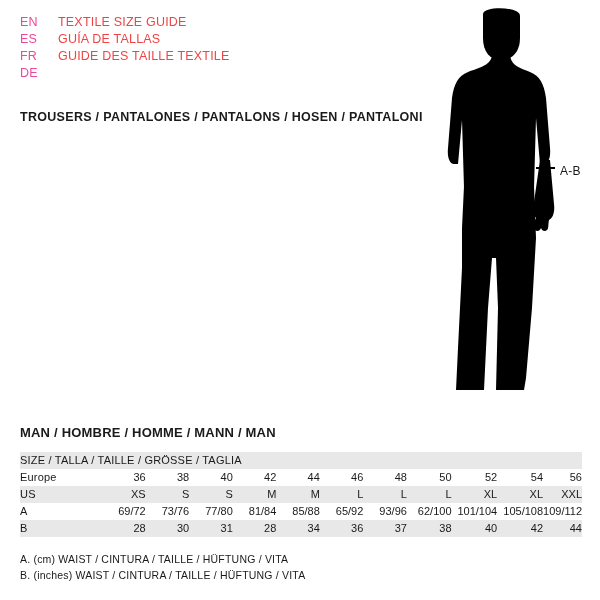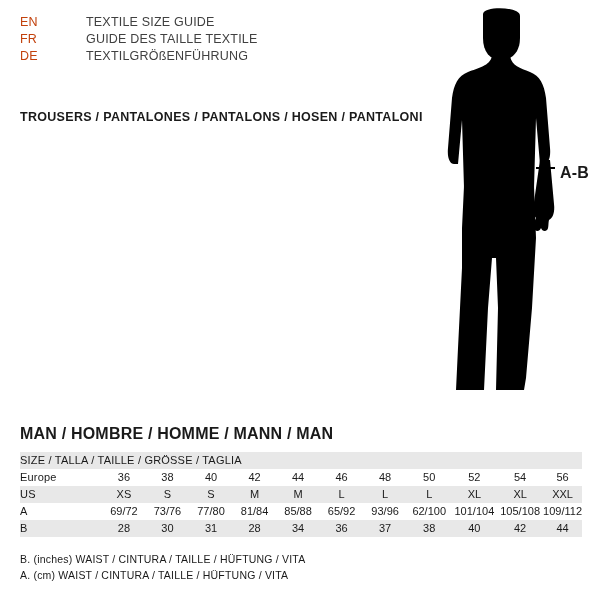--- a/index.html
+++ b/index.html
@@ -33,26 +33,25 @@
     display: flex;
     align-items: baseline;
     height: 17px;
     line-height: 17px;
     font-size: 12.5px;
     letter-spacing: 0.2px;
   }
   .lang-code {
     width: 38px;
     flex: 0 0 38px;
-    color: #c2410c;
+    color: #ec4899;
   }
   .lang-text {
-    color: #404040;
-    white-space: nowrap;
-    margin-left: 28px;
+    color: #ef4444;
+    white-space: nowrap;
   }
 
   .section-title {
     position: absolute;
     left: 20px;
     top: 110px;
     font-size: 12.5px;
     font-weight: bold;
     letter-spacing: 0.3px;
     white-space: nowrap;
@@ -67,31 +66,31 @@
     width: 170px;
     height: 400px;
   }
   .figure-svg {
     display: block;
   }
   .ab-label {
     position: absolute;
     left: 140px;
     top: 156px;
-    font-size: 16px;
-    font-weight: bold;
+    font-size: 12px;
+    font-weight: normal;
     letter-spacing: 0.2px;
   }
 
   
   .table-title {
     position: absolute;
     left: 20px;
     top: 425px;
-    font-size: 16px;
+    font-size: 13px;
     font-weight: bold;
     letter-spacing: 0.2px;
     white-space: nowrap;
   }
 
   table.size-table {
     position: absolute;
     left: 20px;
     top: 452px;
     width: 562px;
@@ -108,21 +107,21 @@
   table.size-table tr.shaded td {
     background: #e8e8e8;
   }
   td.label-col {
     width: 92px;
     padding-left: 2px;
     letter-spacing: 0.2px;
   }
   td.val {
     width: 47px;
-    text-align: center;
+    text-align: right;
   }
   td.val.last {
     width: auto;
   }
 
   .footnotes {
     position: absolute;
     left: 20px;
     top: 551px;
     font-size: 10.5px;
@@ -138,26 +137,29 @@
 <body>
 
 <div class="page">
 
   <div class="lang-block">
     <div class="lang-row">
       <span class="lang-code">EN</span>
       <span class="lang-text">TEXTILE SIZE GUIDE</span>
     </div>
     <div class="lang-row">
+      <span class="lang-code">ES</span>
+      <span class="lang-text">GUÍA DE TALLAS</span>
+    </div>
+    <div class="lang-row">
       <span class="lang-code">FR</span>
       <span class="lang-text">GUIDE DES TAILLE TEXTILE</span>
     </div>
     <div class="lang-row">
       <span class="lang-code">DE</span>
-      <span class="lang-text">TEXTILGRÖßENFÜHRUNG</span>
     </div>
   </div>
 
   <div class="section-title">TROUSERS / PANTALONES / PANTALONS / HOSEN / PANTALONI</div>
 
   <div class="figure-wrap">
     <svg class="figure-svg" width="170" height="400" viewBox="0 0 170 400">
 
       <path fill="#000000" d="M63 6 C63 -2 100 -2 100 8 L100 30 C100 44 92 52 81 52 C70 52 63 44 63 30 Z"></path>
 
@@ -236,17 +238,17 @@
         <td class="val">37</td>
         <td class="val">38</td>
         <td class="val">40</td>
         <td class="val">42</td>
         <td class="val last">44</td>
       </tr>
     </tbody>
   </table>
 
   <div class="footnotes">
+    <div>A. (cm) WAIST / CINTURA / TAILLE / HÜFTUNG / VITA</div>
     <div>B. (inches) WAIST / CINTURA / TAILLE / HÜFTUNG / VITA</div>
-    <div>A. (cm) WAIST / CINTURA / TAILLE / HÜFTUNG / VITA</div>
   </div>
 
 </div>
 
 </body></html>

